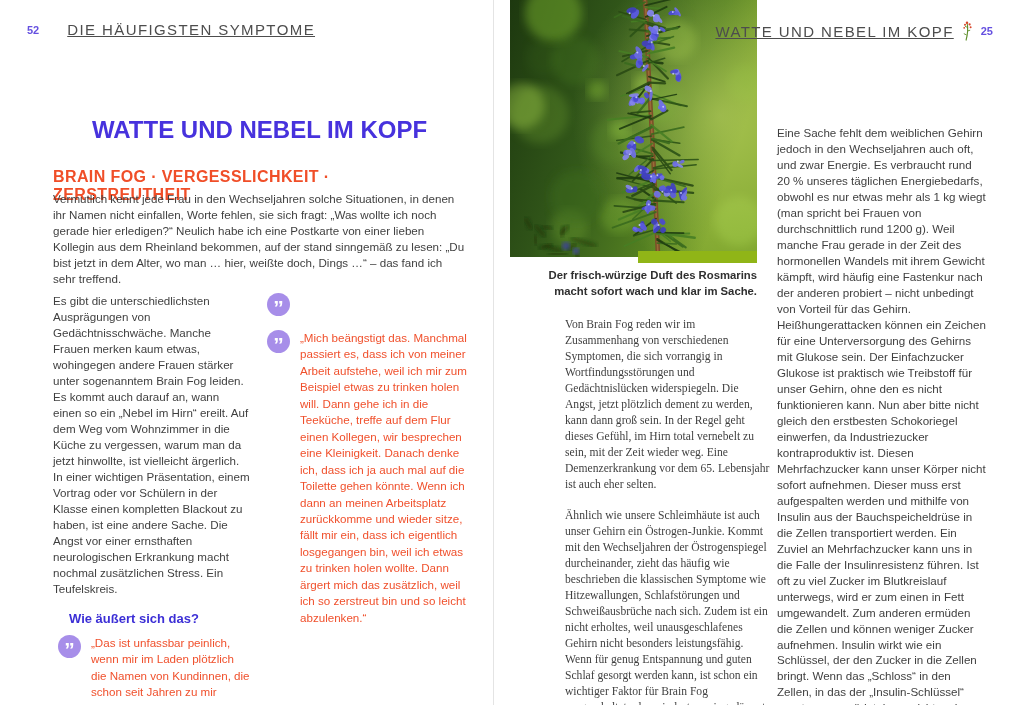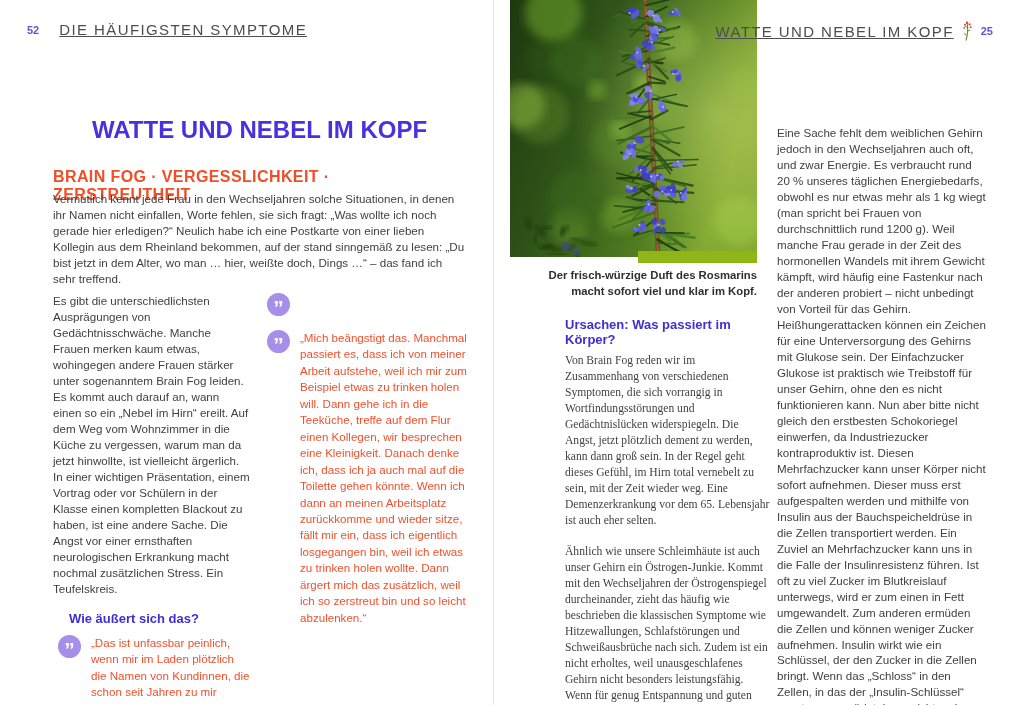--- a/index.html
+++ b/index.html
@@ -36,21 +36,21 @@
   }
   .qtext{margin-left:10px;font-size:11.6px;line-height:1.42;color:#f0502c;}
   .photo{left:510px;top:0;width:247px;height:257px;overflow:hidden;}
   .photo svg{display:block;}
   .greenbar{left:638px;top:251px;width:119px;height:12px;background:#90b517;}
   .caption{
     left:545px;top:267px;width:212px;text-align:right;
     font-size:11.3px;line-height:1.42;color:#2f2f2f;font-weight:600;
   }
   .rheader{top:21px;right:27px;display:flex;align-items:center;gap:7px;}
-  .lheader{top:21px;left:27px;display:flex;align-items:center;gap:20px;}
+  .lheader{top:21px;left:27px;display:flex;align-items:center;gap:28px;}
   .rcol1{left:565px;top:317px;width:206px;}
   .rcol1 .colhead{margin:0 0 6px 0;}
   .rcol2{left:777px;top:125px;width:209px;}
   p{margin:0 0 15px 0;font-family:Liberation Serif, serif;}
   p:last-child{margin-bottom:0;}
   .sprig{display:block;}
 </style>
 </head>
 <body>
 
@@ -364,38 +364,37 @@
       <ellipse cx="118.8" cy="152.2" rx="3.3" ry="2.5" fill="#8585ee" opacity="0.92" transform="rotate(24 118.8 152.2)"></ellipse>
       <circle cx="119.7" cy="154.5" r="1" fill="#cfd4ff" opacity="0.8"></circle>
       <ellipse cx="125.2" cy="98.9" rx="3.5" ry="3.5" fill="#6a6ae4" opacity="0.92" transform="rotate(92 125.2 98.9)"></ellipse>
       <ellipse cx="127.3" cy="100.7" rx="3.4" ry="2.7" fill="#7070e8" opacity="0.92" transform="rotate(21 127.3 100.7)"></ellipse>
       <ellipse cx="125.7" cy="98.4" rx="3.6" ry="2.6" fill="#4a4ad0" opacity="0.92" transform="rotate(88 125.7 98.4)"></ellipse>
       <ellipse cx="123.9" cy="95.1" rx="5.1" ry="1.7" fill="#8585ee" opacity="0.92" transform="rotate(173 123.9 95.1)"></ellipse>
       <circle cx="126.3" cy="97.2" r="1" fill="#cfd4ff" opacity="0.8"></circle>
     </svg>
 </div>
 <div class="abs greenbar"></div>
-<div class="abs caption">Der frisch-würzige Duft des Rosmarins macht sofort viel und klar im Kopf.</div>
+<div class="abs caption">Der frisch-würzige Duft des Rosmarins macht sofort wach und klar im Sache.</div>
 
 <div class="abs rheader">
   <span class="runhead">WATTE UND NEBEL IM KOPF</span>
   <svg class="sprig" width="13" height="20" viewBox="0 0 13 20">
     <path d="M5,19.5 C6.5,14 7.5,8 6,1.5" stroke="#5f8f2b" stroke-width="1.1" fill="none"></path>
     <path d="M5.6,14 L2.8,12.6 M6.4,10 L9.2,9.2 M6.6,6.5 L4,5.2" stroke="#5f8f2b" stroke-width="0.9" fill="none"></path>
     <circle cx="6" cy="1.8" r="1.2" fill="#d8452a"></circle>
     <circle cx="8.6" cy="3.4" r="1.1" fill="#d8452a"></circle>
     <circle cx="4" cy="3.8" r="1.0" fill="#d8452a"></circle>
     <circle cx="9.6" cy="6.2" r="1.0" fill="#d8452a"></circle>
     <circle cx="3.2" cy="6.8" r="0.9" fill="#d8452a"></circle>
   </svg>
   <span class="pagenum">25</span>
 </div>
 
 <div class="abs rcol1">
-  <div class="colhead">Ursachen: Was passiert im Körper?</div>
   <div class="bodytext">
     <p>Von Brain Fog reden wir im Zusammenhang von verschiedenen Symptomen, die sich vorrangig in Wortfindungsstörungen und Gedächtnislücken widerspiegeln. Die Angst, jetzt plötzlich dement zu werden, kann dann groß sein. In der Regel geht dieses Gefühl, im Hirn total vernebelt zu sein, mit der Zeit wieder weg. Eine Demenzerkrankung vor dem 65. Lebensjahr ist auch eher selten.</p>
     <p>Ähnlich wie unsere Schleimhäute ist auch unser Gehirn ein Östrogen-Junkie. Kommt mit den Wechseljahren der Östrogenspiegel durcheinander, zieht das häufig wie beschrieben die klassischen Symptome wie Hitzewallungen, Schlafstörungen und Schweißausbrüche nach sich. Zudem ist ein nicht erholtes, weil unausgeschlafenes Gehirn nicht besonders leistungsfähig. Wenn für genug Entspannung und guten Schlaf gesorgt werden kann, ist schon ein wichtiger Faktor für Brain Fog ausgeschaltet oder mindestens eingedämmt.</p>
   </div>
 </div>
 
 <div class="abs rcol2">
   <div class="bodytext">Eine Sache fehlt dem weiblichen Gehirn jedoch in den Wechseljahren auch oft, und zwar Energie. Es verbraucht rund 20 % unseres täglichen Energiebedarfs, obwohl es nur etwas mehr als 1 kg wiegt (man spricht bei Frauen von durchschnittlich rund 1200 g). Weil manche Frau gerade in der Zeit des hormonellen Wandels mit ihrem Gewicht kämpft, wird häufig eine Fastenkur nach der anderen probiert – nicht unbedingt von Vorteil für das Gehirn. Heißhungerattacken können ein Zeichen für eine Unterversorgung des Gehirns mit Glukose sein. Der Einfachzucker Glukose ist praktisch wie Treibstoff für unser Gehirn, ohne den es nicht funktionieren kann. Nun aber bitte nicht gleich den erstbesten Schokoriegel einwerfen, da Industriezucker kontraproduktiv ist. Diesen Mehrfachzucker kann unser Körper nicht sofort aufnehmen. Dieser muss erst aufgespalten werden und mithilfe von Insulin aus der Bauchspeicheldrüse in die Zellen transportiert werden. Ein Zuviel an Mehrfachzucker kann uns in die Falle der Insulinresistenz führen. Ist oft zu viel Zucker im Blutkreislauf unterwegs, wird er zum einen in Fett umgewandelt. Zum anderen ermüden die Zellen und können weniger Zucker aufnehmen. Insulin wirkt wie ein Schlüssel, der den Zucker in die Zellen bringt. Wenn das „Schloss“ in den Zellen, in das der „Insulin-Schlüssel“ passt, nun ermüdet, kann nicht mehr genug Zucker in die Zellen geschleust werden. Es wird mehr und mehr Insulin produziert, dennoch kommt nicht mehr genug Zucker in den Zellen an. Ein Dilemma, aus dem eine ausgewogene, pflanzenbasierte und</div>
 </div>
 

